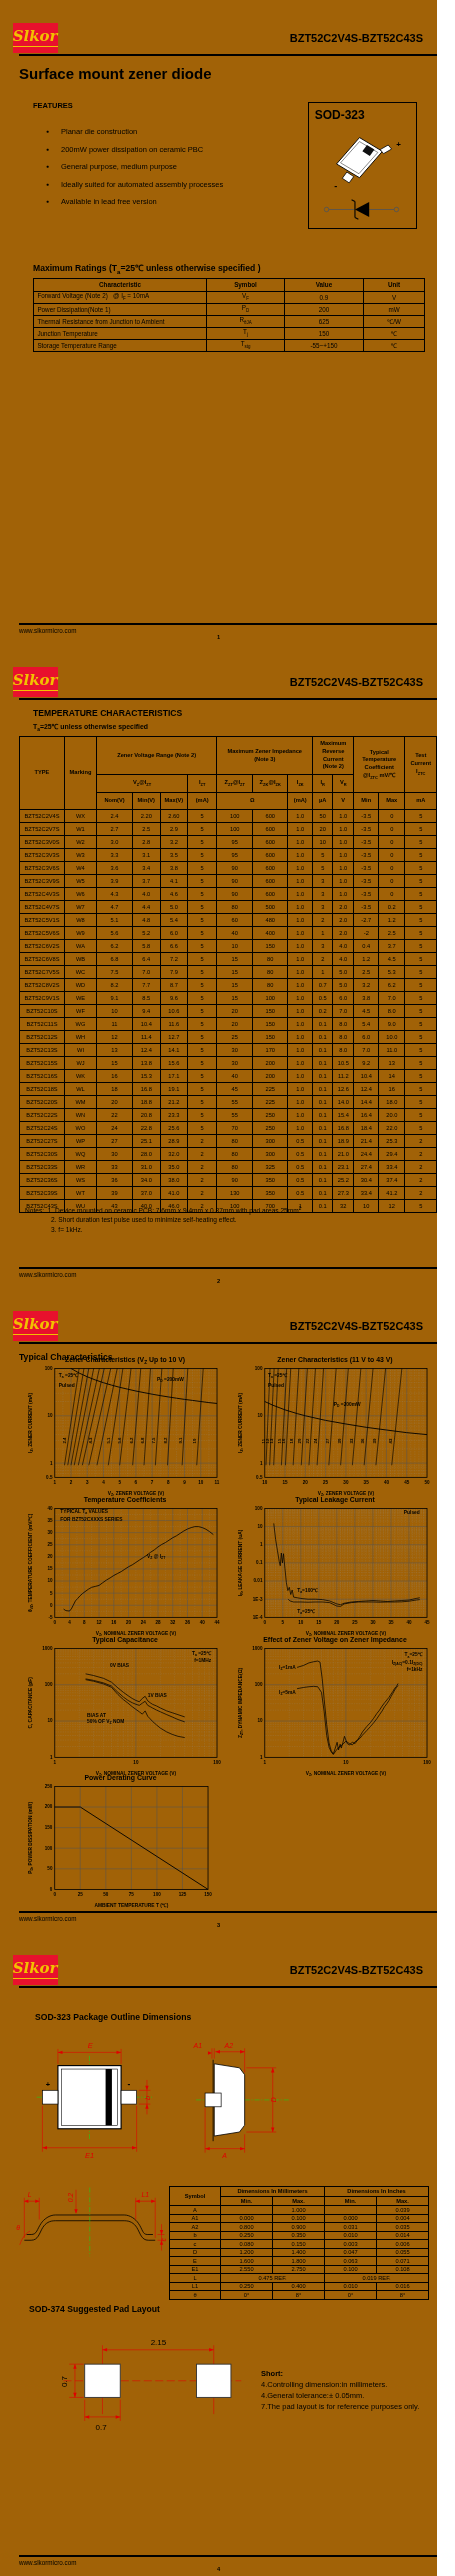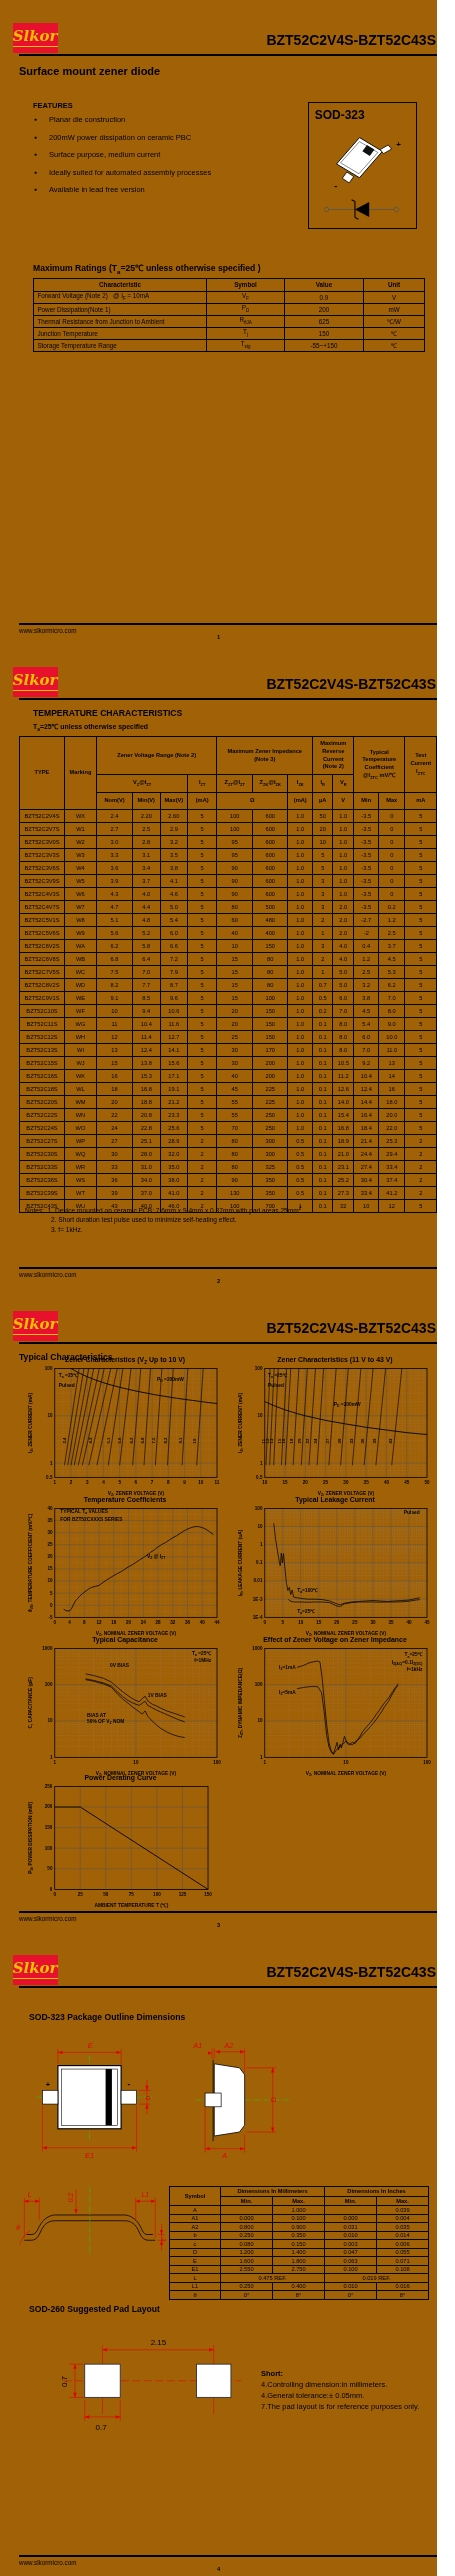--- a/index.html
+++ b/index.html
@@ -2,32 +2,32 @@
 <html style="font-size:9.2px"><head>
 <meta charset="utf-8">
 <style>
   html,body{margin:0;padding:0;background:#fff;}
   body{font-family:"Liberation Sans",sans-serif;color:#000;width:455px;}
   #doc{position:relative;width:455px;height:2576px;background:#fff;overflow:hidden;}
   .page{position:absolute;left:0;width:437px;height:644px;background:#a16207;overflow:hidden;}
   
   .hdr-logo{position:absolute;left:12.6px;top:23px;width:45px;height:30px;background:#e8112d;display:flex;align-items:center;justify-content:center;}
   .hdr-logo span{font-family:"DejaVu Serif",serif;font-style:italic;font-weight:bold;font-size:15px;color:#f2c100;border-bottom:1.1px solid #f2c100;line-height:1;padding-bottom:1.1px;}
-  .hdr-title{position:absolute;right:1px;top:32px;font-size:14px;font-weight:bold;letter-spacing:0px;}
+  .hdr-title{position:absolute;right:14px;top:32px;font-size:11px;font-weight:bold;letter-spacing:0px;}
   .hdr-rule{position:absolute;left:19px;width:420px;top:54px;height:2.3px;background:#000;}
   .ftr-rule{position:absolute;left:19px;width:420px;top:623px;height:2.3px;background:#000;}
   .ftr-site{position:absolute;left:19px;top:627px;font-size:6.3px;}
   .ftr-page{position:absolute;left:0;width:100%;top:634px;text-align:center;font-size:5.7px;font-weight:bold;}
   
-  .h-big{position:absolute;font-weight:bold;font-size:11px;}
+  .h-big{position:absolute;font-weight:bold;font-size:15px;}
   .h-med{position:absolute;font-weight:bold;font-size:8.6px;}
   .h-sml{position:absolute;font-weight:bold;font-size:7.5px;}
   sub{font-size:70%;} sup{font-size:70%;}
   
-  .features{position:absolute;left:34px;top:115px;margin:0;padding:0;list-style:none;}
+  .features{position:absolute;left:34px;top:115px;margin:12px;padding:0;list-style:none;}
   .features li{font-size:7.5px;margin-bottom:8.6px;position:relative;padding-left:15px;}
   .features li:before{content:"●";font-size:5.2px;position:absolute;left:0;top:1.1px;}
   
   .sod-box{position:absolute;left:308px;top:102px;width:107px;height:125px;border:1.1px solid #000;}
   .sod-box .lbl{position:absolute;left:5.7px;top:4.6px;font-size:12px;font-weight:bold;}
   
   table{border-collapse:collapse;table-layout:fixed;}
   .t-std th,.t-std td{border:0.6px solid #000;text-align:center;padding:0;overflow:hidden;white-space:nowrap;}
   .mr-table{position:absolute;left:33px;top:278px;width:392px;}
   .mr-table th{font-size:6.3px;height:11.5px;}
@@ -64,21 +64,21 @@
       </div>
     <div class="hdr-title">BZT52C2V4S-BZT52C43S</div>
     <div class="hdr-rule"></div>
 
     <div class="h-big" style="left:19px;top:65px;">Surface mount zener diode</div>
 
     <div class="h-sml" style="left:33px;top:101px;">FEATURES</div>
     <ul class="features">
         <li>Planar die construction</li>
         <li>200mW power dissipation on ceramic PBC</li>
-        <li>Surface purpose, medium current</li>
+        <li>General purpose, medium purpose</li>
         <li>Ideally suited for automated assembly processes</li>
         <li>Available in lead free version</li>
       </ul>
 
     <div class="sod-box">
       <div class="lbl">SOD-323</div>
       <svg width="105" height="75" style="position:absolute;left:0px;top:16px;" viewBox="0 0 183 130">
         <polygon points="48,78 88,32 128,56 88,102" fill="#ffffff" stroke="#000" stroke-width="1.6"></polygon>
         <polygon points="55,76 88,39 120,58 87,95" fill="none" stroke="#000" stroke-width="0.8"></polygon>
         <polygon points="101,45 114,53 106,64 93,56" fill="#111"></polygon>
@@ -1312,21 +1312,21 @@
     <div class="ftr-page">3</div>
   </div>
 
   <div class="page" style="top:1932px;">
     <div class="hdr-logo">
         <span>Slkor</span>
       </div>
     <div class="hdr-title">BZT52C2V4S-BZT52C43S</div>
     <div class="hdr-rule"></div>
 
-    <div class="h-med" style="left:29px;top:80px;text-align:right;">SOD-323 Package Outline Dimensions</div>
+    <div class="h-med" style="left:35px;top:80px;text-align:right;">SOD-323 Package Outline Dimensions</div>
 
     <svg width="138" height="135" style="position:absolute;left:32px;top:102px;" viewBox="0 0 240 235">
       <line x1="8" y1="110" x2="210" y2="110" stroke="#19d119" stroke-width="1" stroke-dasharray="9,3,2,3"></line>
       <line x1="100" y1="38" x2="100" y2="185" stroke="#19d119" stroke-width="1" stroke-dasharray="9,3,2,3"></line>
       <rect x="45" y="55" width="110" height="110" fill="#fff" stroke="#000" stroke-width="2"></rect>
       <rect x="51" y="61" width="98" height="98" fill="none" stroke="#000" stroke-width="1"></rect>
       <rect x="128" y="61" width="11" height="98" fill="#000"></rect>
       <rect x="18" y="98" width="27" height="24" fill="#fff" stroke="#000" stroke-width="1.2"></rect>
       <rect x="155" y="98" width="27" height="24" fill="#fff" stroke="#000" stroke-width="1.2"></rect>
       <line x1="45" y1="52" x2="45" y2="26" stroke="#e00000" stroke-width="1"></line>
@@ -1501,21 +1501,21 @@
           <tr>
             <td>θ</td>
             <td>0°</td>
             <td>8°</td>
             <td>0°</td>
             <td>8°</td>
           </tr>
         </tbody>
     </table>
 
-    <div class="h-med" style="left:29px;top:372px;">SOD-260 Suggested Pad Layout</div>
+    <div class="h-med" style="left:29px;top:372px;">SOD-374 Suggested Pad Layout</div>
 
     <svg width="195" height="109" style="position:absolute;left:52px;top:396px;" viewBox="0 0 340 190">
       <line x1="20" y1="92" x2="330" y2="92" stroke="#e00000" stroke-width="1" stroke-dasharray="14,6"></line>
       <line x1="88" y1="30" x2="88" y2="150" stroke="#e00000" stroke-width="1"></line>
       <line x1="282" y1="30" x2="282" y2="150" stroke="#e00000" stroke-width="1"></line>
       <rect x="57" y="63" width="62" height="58" fill="#fff" stroke="#333" stroke-width="1.6"></rect>
       <rect x="252" y="63" width="60" height="58" fill="#fff" stroke="#333" stroke-width="1.6"></rect>
       <line x1="88" y1="38" x2="282" y2="38" stroke="#e00000" stroke-width="1"></line>
       <polygon points="88,38 96,35 96,41" fill="#e00000"></polygon>
         <polygon points="282,38 274,35 274,41" fill="#e00000"></polygon>

